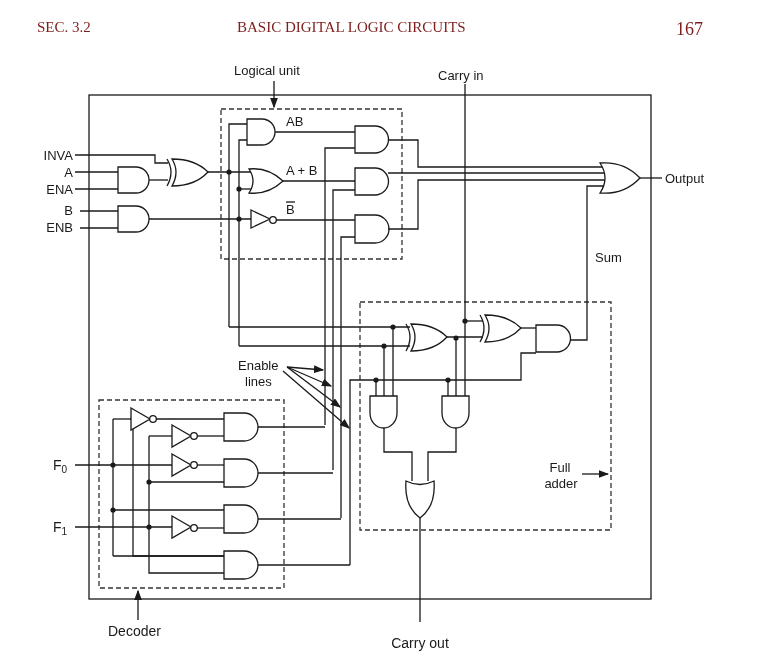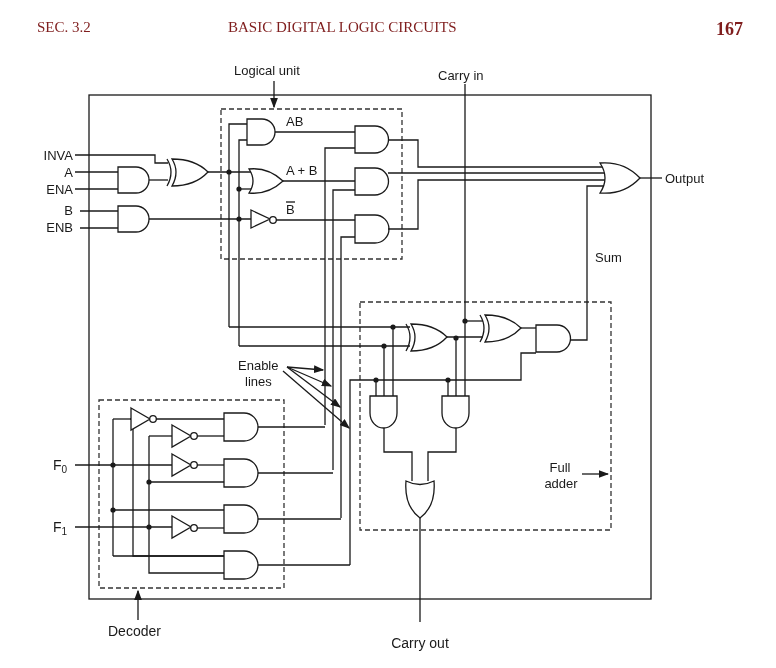--- a/index.html
+++ b/index.html
@@ -1,20 +1,20 @@
 <!DOCTYPE html>
 <html><head>
 <meta charset="utf-8">
 <style>
   html, body { margin: 0; padding: 0; background: #ffffff; }
   body { width: 776px; height: 668px; position: relative; overflow: hidden; }
   .hdr { position: absolute; top: 19px; font-family: "Liberation Serif", serif; color: #7f1d1d; }
   #hdr-sec { left: 37px; font-size: 15px; }
-  #hdr-title { left: 228px; font-size: 15px; }
-  #hdr-page { left: 716px; font-size: 18px; font-weight: bold; }
+  #hdr-title { left: 237px; font-size: 15px; }
+  #hdr-page { left: 676px; font-size: 18px; font-weight: normal; }
   svg { position: absolute; left: 0; top: 0; }
   .w { stroke: #1a1a1a; stroke-width: 1.3; fill: none; }
   .g { stroke: #1a1a1a; stroke-width: 1.3; fill: #ffffff; }
   .dash { stroke: #333; stroke-width: 1.3; fill: none; stroke-dasharray: 5 3; }
   .dot { fill: #1a1a1a; }
   .lbl { font-family: "Liberation Sans", sans-serif; font-size: 13px; fill: #1a1a1a; }
   .lbl-lg { font-family: "Liberation Sans", sans-serif; font-size: 14px; fill: #1a1a1a; }
 </style>
 </head>
 <body>

